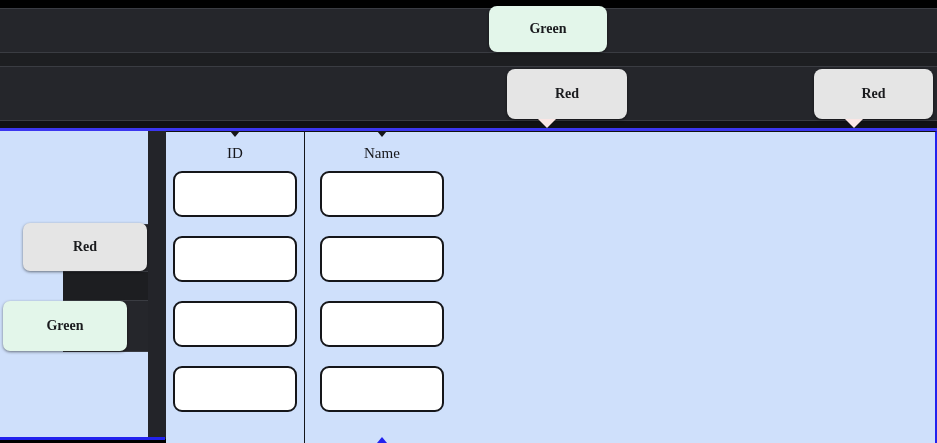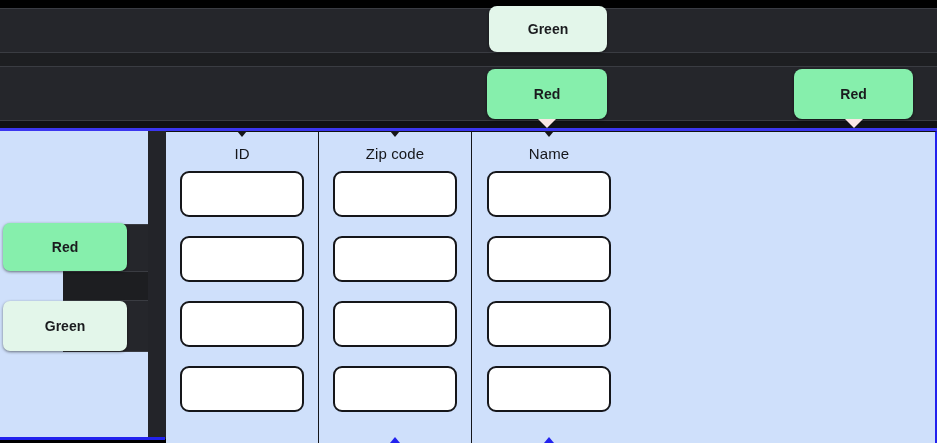--- a/index.html
+++ b/index.html
@@ -6,21 +6,21 @@
     margin: 0;
     padding: 0;
     background: #000000;
   }
   #screen {
     position: relative;
     width: 937px;
     height: 443px;
     overflow: hidden;
     background: #000000;
-    font-family: Liberation Sans, sans-serif;
+    font-family: Liberation Serif, serif;
   }
 
   
   .dark-bar {
     position: absolute;
     left: 0;
     width: 937px;
     background: #25262b;
     border-top: 1px solid #3a3c42;
     border-bottom: 1px solid #3a3c42;
@@ -38,21 +38,21 @@
     align-items: center;
     justify-content: center;
     border-radius: 8px;
     font-size: 14px;
     font-weight: bold;
     color: #1a1b1e;
     box-shadow: 0 1px 3px rgba(0,0,0,0.5);
     box-sizing: border-box;
   }
   .chip.green { background: #e3f6ea; }
-  .chip.red   { background: #86efac; }
+  .chip.red   { background: #e5e5e5; margin-left: 20px; }
 
   .chip-arrow {
     position: absolute;
     width: 0; height: 0;
     border-left: 9px solid transparent;
     border-right: 9px solid transparent;
   }
   .chip-arrow.red-arrow   { border-top: 9px solid #fbe6e4; }
 
   #chip-green-top { left: 489px; top: 6px;  width: 118px; height: 46px; }
@@ -214,38 +214,29 @@
   <div class="left-dark-strip" id="left-strip-3"></div>
   <div id="vertical-dark-strip"></div>
 
   <div class="chip red" id="chip-red-left">Red</div>
   <div class="chip green" id="chip-green-left">Green</div>
 
   <div id="left-panel-underline"></div>
 
   <div id="table-panel">
 
-    <div class="table-col" style="width:153px">
+    <div class="table-col" style="width:139px">
       <div class="col-tick"></div>
       <div class="col-header">ID</div>
       <div class="cell-box"></div>
       <div class="cell-box"></div>
       <div class="cell-box"></div>
       <div class="cell-box"></div>
     </div>
 
-    <div class="table-col" style="width:153px">
-      <div class="col-tick"></div>
-      <div class="col-tick-bottom"></div>
-      <div class="col-header">Zip code</div>
-      <div class="cell-box"></div>
-      <div class="cell-box"></div>
-      <div class="cell-box"></div>
-      <div class="cell-box"></div>
-    </div>
 
     <div class="table-col" style="width:154px">
       <div class="col-tick"></div>
       <div class="col-tick-bottom"></div>
       <div class="col-header">Name</div>
       <div class="cell-box"></div>
       <div class="cell-box"></div>
       <div class="cell-box"></div>
       <div class="cell-box"></div>
     </div>

